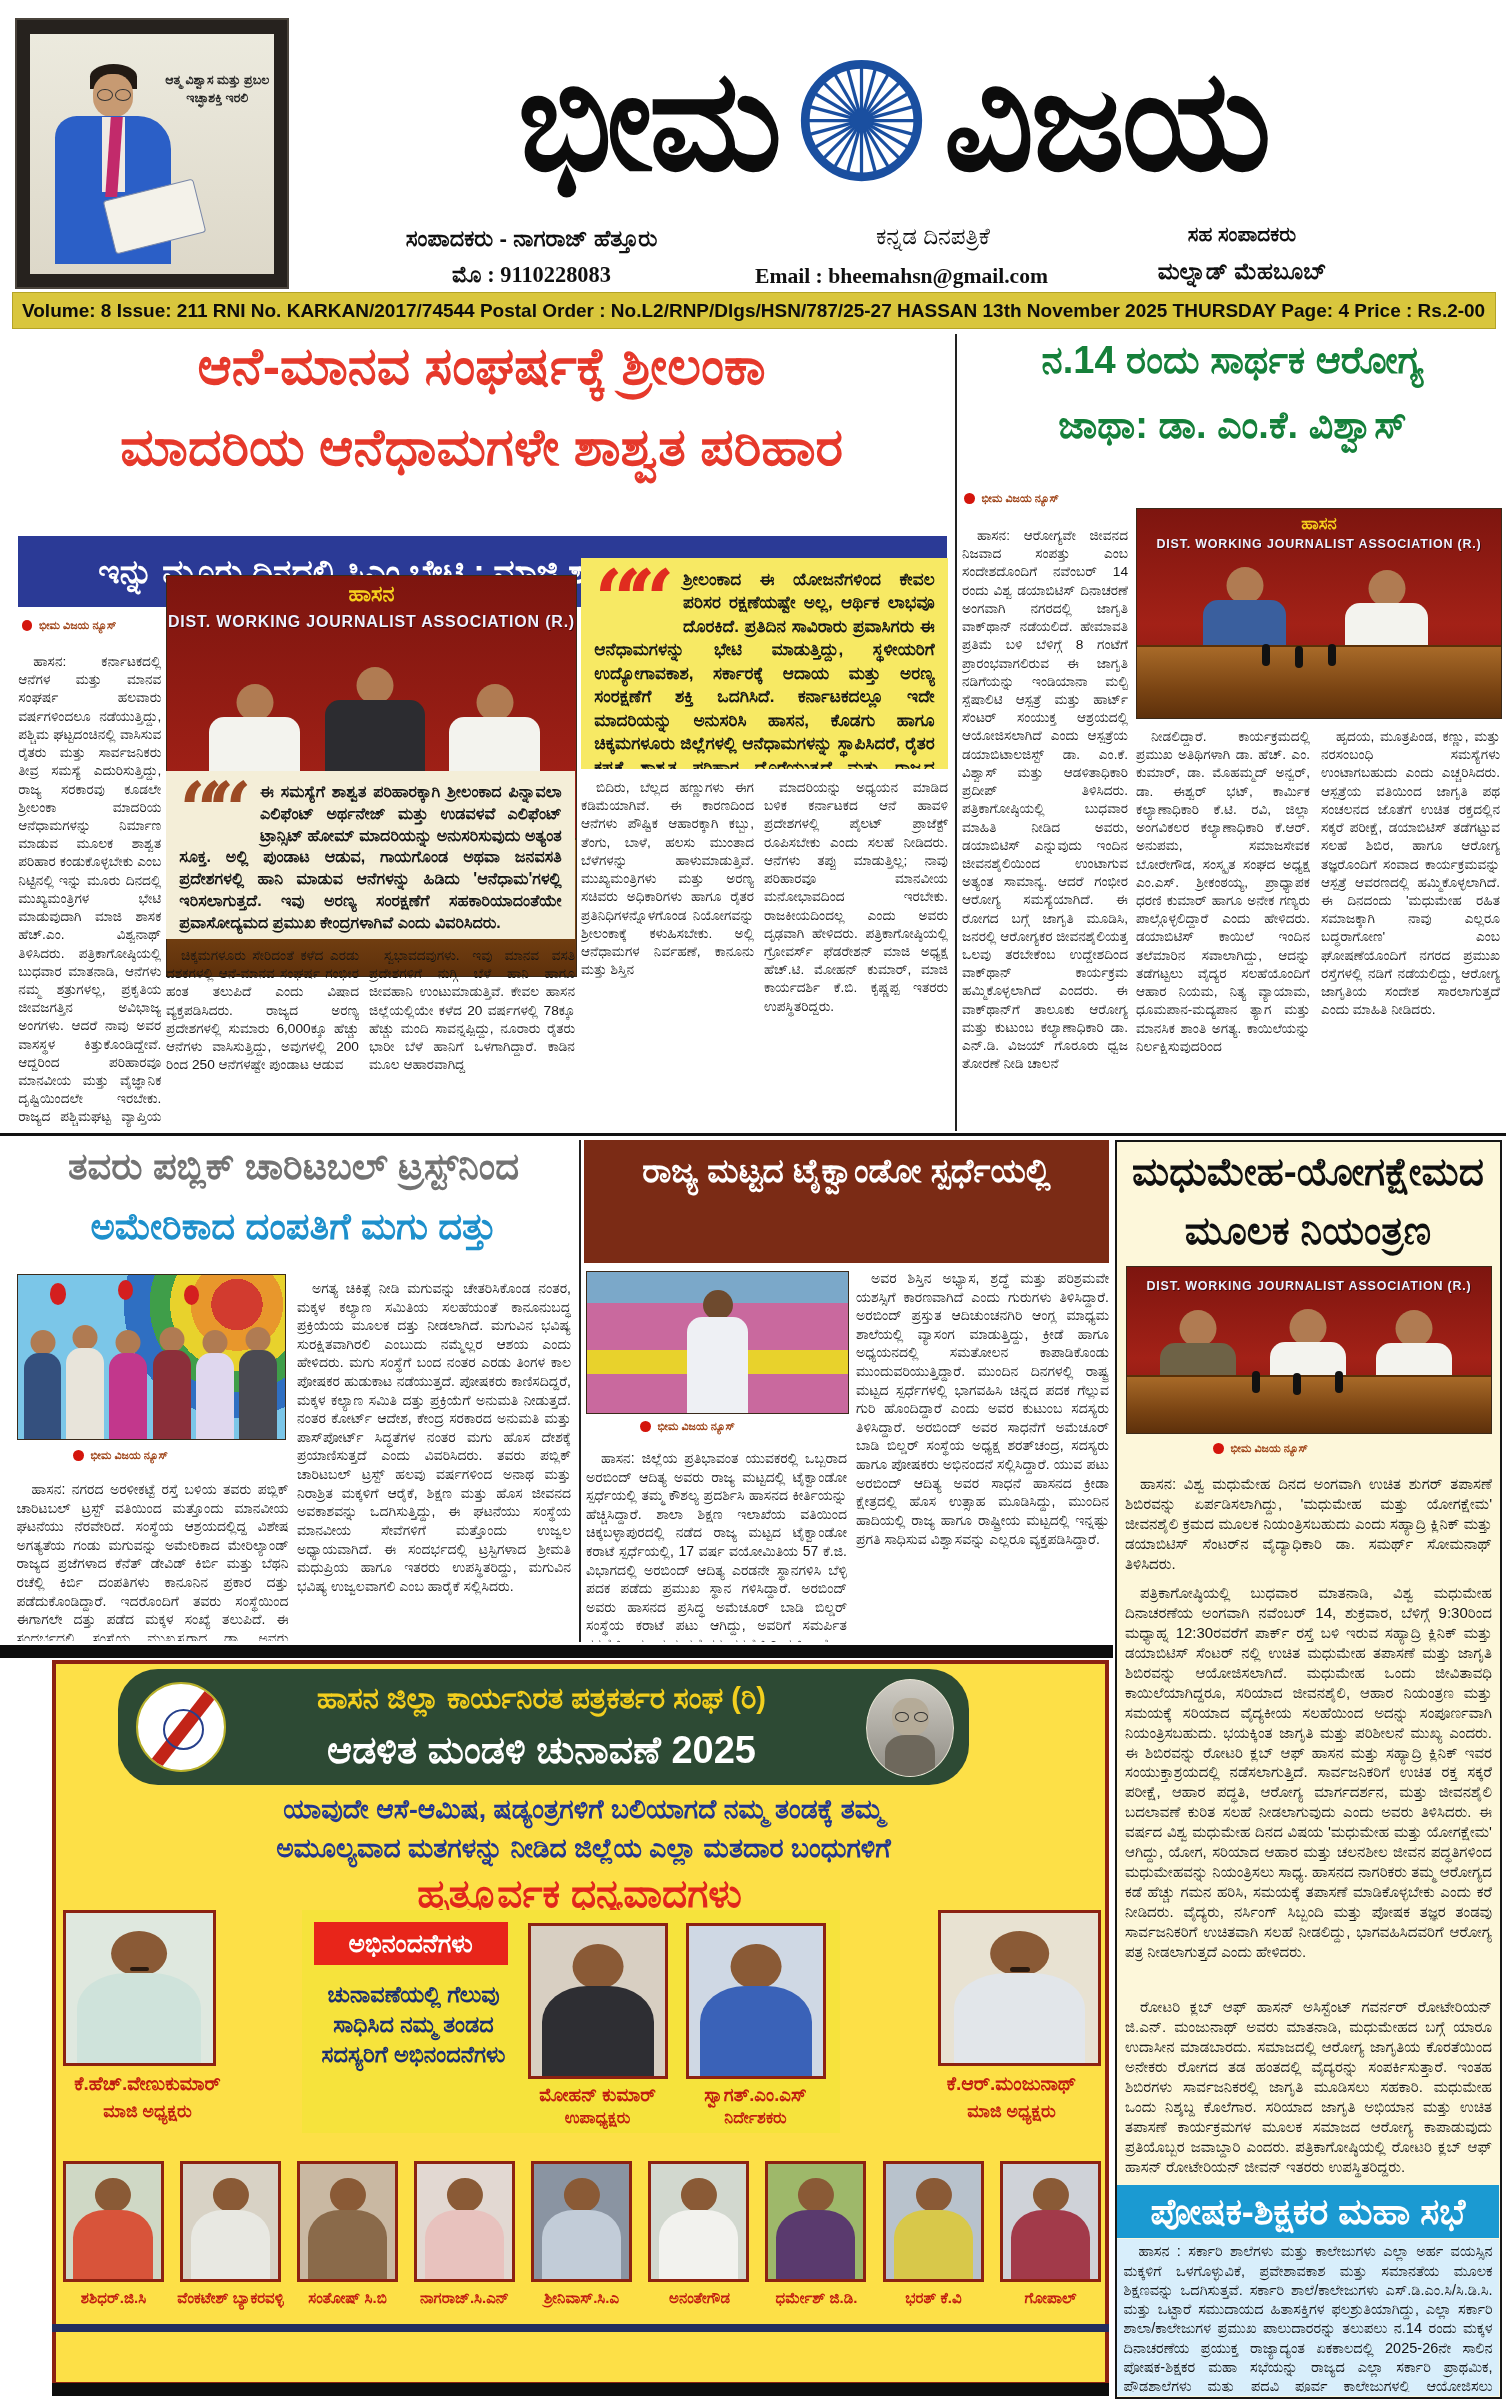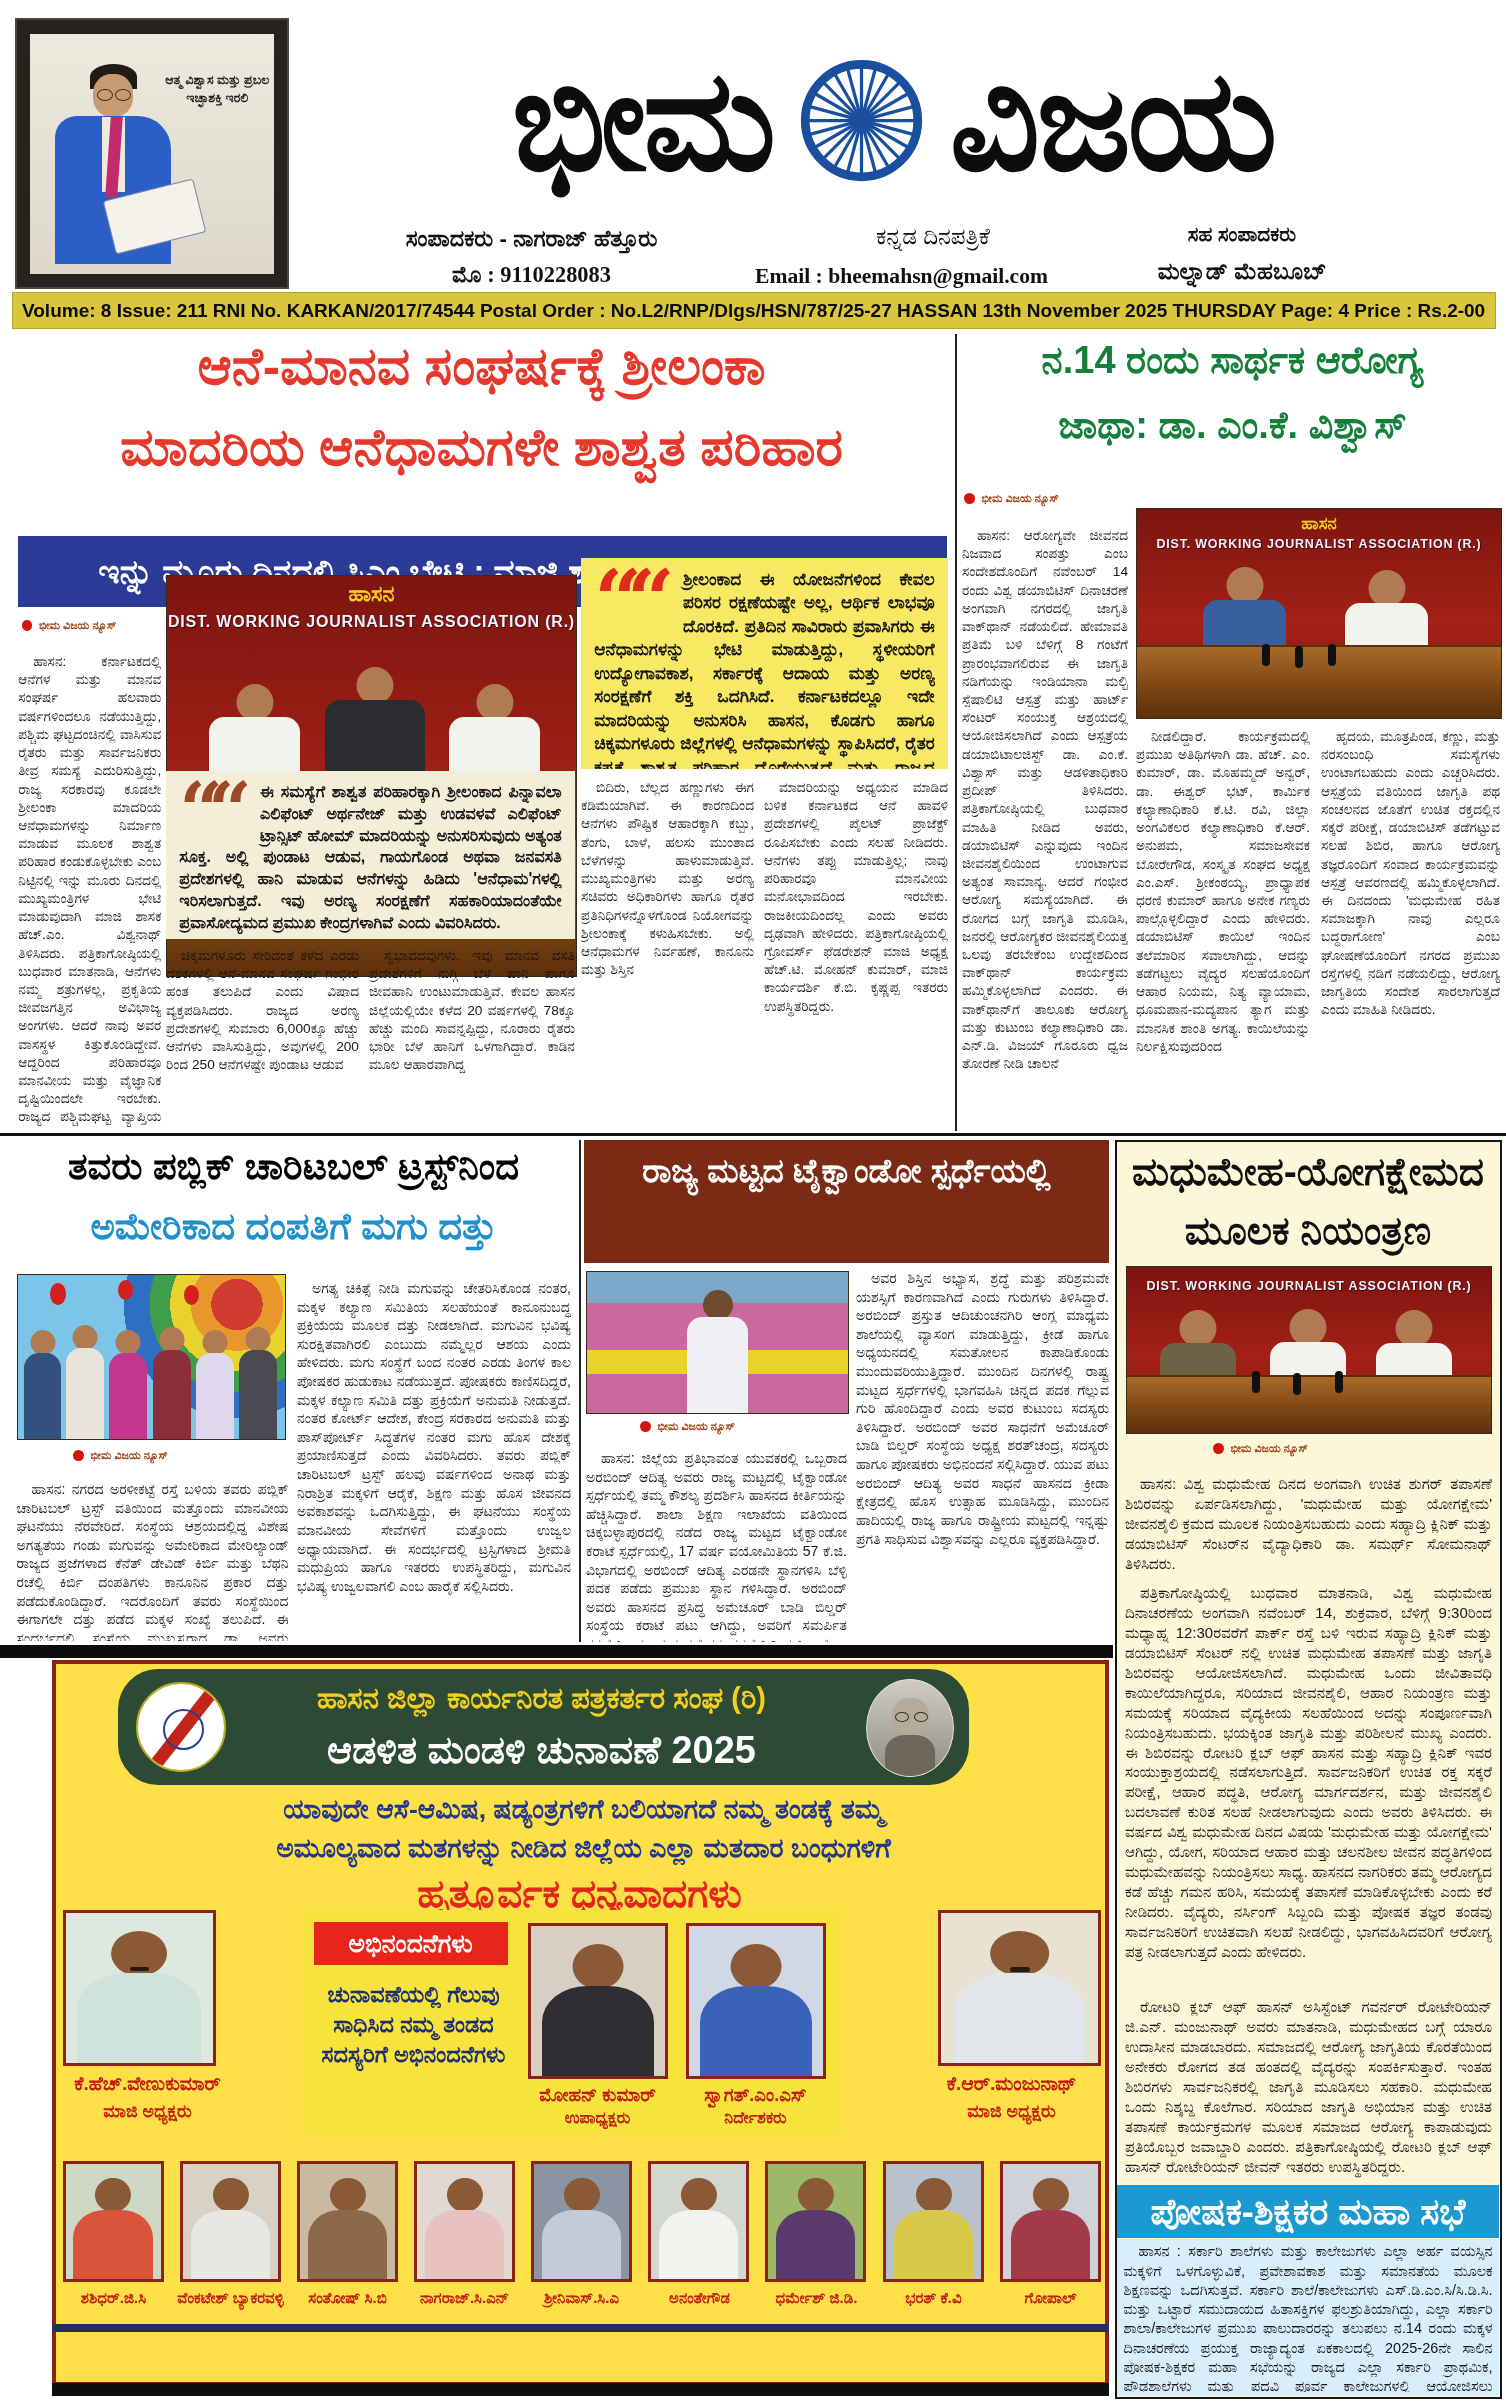--- a/index.html
+++ b/index.html
@@ -45,21 +45,21 @@
         <div class="abs" style="left:65px;top:25px;width:13.3px;height:10px;border:1.7px solid #333;border-radius:50%;"></div>
         <div class="abs" style="left:5px;top:52px;width:116px;height:148px;border-radius:21.6px 33px 0 0;background:#2b5fc7;"></div>
         <div class="abs" style="left:52px;top:53px;width:23px;height:75px;background:#efe9e2;"></div>
         <div class="abs" style="left:58px;top:53px;width:11.6px;height:80px;background:#c22a6b;transform:skewX(-4deg);"></div>
         <div class="abs" style="left:58px;top:125px;width:91px;height:53px;background:#f4f2ea;border:1.7px solid #7a88a8;transform:rotate(-14deg);border-radius:3.3px;"></div>
       </div>
       <div class="abs" style="left:133px;top:37px;width:108px;font-size:12.5px;font-weight:bold;color:#222;text-align:center;line-height:1.5;">ಆತ್ಮ ವಿಶ್ವಾಸ ಮತ್ತು ಪ್ರಬಲ ಇಚ್ಛಾಶಕ್ತಿ ಇರಲಿ</div>
     </div>
   </div>
 
-  <div class="abs" style="left:291px;top:23px;width:1204px;height:195px;display:flex;align-items:center;justify-content:center;gap:26px;">
+  <div class="abs" style="left:291px;top:23px;width:1204px;height:195px;display:flex;align-items:center;justify-content:center;gap:20px;">
     <span style="font-size:140px;font-weight:900;color:#0c0c0c;letter-spacing:-3.3px;line-height:1;">ಭೀಮ</span>
     <svg class="chakra" width="125" height="125" viewBox="0 0 100 100">
       <circle cx="50" cy="50" r="45" fill="#ffffff" stroke="#1a4fa0" stroke-width="7"></circle>
       <g stroke="#1a4fa0" stroke-width="2.6">
         <line x1="50" y1="8" x2="50" y2="92"></line>
           <line x1="8" y1="50" x2="92" y2="50"></line>
         <line x1="50" y1="8" x2="50" y2="92" transform="rotate(15 50 50)"></line>
           <line x1="50" y1="8" x2="50" y2="92" transform="rotate(30 50 50)"></line>
         <line x1="50" y1="8" x2="50" y2="92" transform="rotate(45 50 50)"></line>
           <line x1="50" y1="8" x2="50" y2="92" transform="rotate(60 50 50)"></line>
@@ -155,21 +155,21 @@
     <div class="press-table"></div>
     <div class="mic" style="left:125px;bottom:52px;"></div>
     <div class="mic" style="left:158px;bottom:50px;"></div>
     <div class="mic" style="left:191px;bottom:52px;"></div>
   </div>
   <div class="col" style="left:1136px;top:728px;width:174px;height:404px;">ನೀಡಲಿದ್ದಾರೆ. ಕಾರ್ಯಕ್ರಮದಲ್ಲಿ ಪ್ರಮುಖ ಅತಿಥಿಗಳಾಗಿ ಡಾ. ಹೆಚ್. ಎಂ. ಕುಮಾರ್, ಡಾ. ಮೊಹಮ್ಮದ್ ಅನ್ವರ್, ಡಾ. ಈಶ್ವರ್ ಭಟ್, ಕಾರ್ಮಿಕ ಕಲ್ಯಾಣಾಧಿಕಾರಿ ಕೆ.ಟಿ. ರವಿ, ಜಿಲ್ಲಾ ಅಂಗವಿಕಲರ ಕಲ್ಯಾಣಾಧಿಕಾರಿ ಕೆ.ಆರ್. ಅನುಪಮ, ಸಮಾಜಸೇವಕ ಬೋರೇಗೌಡ, ಸಂಸ್ಕೃತ ಸಂಘದ ಅಧ್ಯಕ್ಷ ಎಂ.ಎಸ್. ಶ್ರೀಕಂಠಯ್ಯ, ಪ್ರಾಧ್ಯಾಪಕ ಧರಣಿ ಕುಮಾರ್ ಹಾಗೂ ಅನೇಕ ಗಣ್ಯರು ಪಾಲ್ಗೊಳ್ಳಲಿದ್ದಾರೆ ಎಂದು ಹೇಳಿದರು. ಡಯಾಬಿಟಿಸ್ ಕಾಯಿಲೆ ಇಂದಿನ ತಲೆಮಾರಿನ ಸವಾಲಾಗಿದ್ದು, ಆದನ್ನು ತಡೆಗಟ್ಟಲು ವೈದ್ಯರ ಸಲಹೆಯೊಂದಿಗೆ ಆಹಾರ ನಿಯಮ, ನಿತ್ಯ ವ್ಯಾಯಾಮ, ಧೂಮಪಾನ-ಮದ್ಯಪಾನ ತ್ಯಾಗ ಮತ್ತು ಮಾನಸಿಕ ಶಾಂತಿ ಅಗತ್ಯ. ಕಾಯಿಲೆಯನ್ನು ನಿರ್ಲಕ್ಷಿಸುವುದರಿಂದ</div>
   <div class="col" style="left:1321px;top:728px;width:179px;height:404px;">ಹೃದಯ, ಮೂತ್ರಪಿಂಡ, ಕಣ್ಣು, ಮತ್ತು ನರಸಂಬಂಧಿ ಸಮಸ್ಯೆಗಳು ಉಂಟಾಗಬಹುದು ಎಂದು ಎಚ್ಚರಿಸಿದರು. ಆಸ್ಪತ್ರೆಯ ವತಿಯಿಂದ ಜಾಗೃತಿ ಪಥ ಸಂಚಲನದ ಜೊತೆಗೆ ಉಚಿತ ರಕ್ತದಲ್ಲಿನ ಸಕ್ಕರೆ ಪರೀಕ್ಷೆ, ಡಯಾಬಿಟಿಸ್ ತಡೆಗಟ್ಟುವ ಸಲಹೆ ಶಿಬಿರ, ಹಾಗೂ ಆರೋಗ್ಯ ತಜ್ಞರೊಂದಿಗೆ ಸಂವಾದ ಕಾರ್ಯಕ್ರಮವನ್ನು ಆಸ್ಪತ್ರೆ ಆವರಣದಲ್ಲಿ ಹಮ್ಮಿಕೊಳ್ಳಲಾಗಿದೆ. ಈ ದಿನದಂದು 'ಮಧುಮೇಹ ರಹಿತ ಸಮಾಜಕ್ಕಾಗಿ ನಾವು ಎಲ್ಲರೂ ಬದ್ಧರಾಗೋಣ' ಎಂಬ ಘೋಷಣೆಯೊಂದಿಗೆ ನಗರದ ಪ್ರಮುಖ ರಸ್ತೆಗಳಲ್ಲಿ ನಡಿಗೆ ನಡೆಯಲಿದ್ದು, ಆರೋಗ್ಯ ಜಾಗೃತಿಯ ಸಂದೇಶ ಸಾರಲಾಗುತ್ತದೆ ಎಂದು ಮಾಹಿತಿ ನೀಡಿದರು.</div>
 
   <div class="hrule" style="top:1133px;"></div>
 
-  <div class="abs ctr" style="left:15px;top:1146px;width:557px;font-size:37px;font-weight:800;color:#000000;">ತವರು ಪಬ್ಲಿಕ್ ಚಾರಿಟಬಲ್ ಟ್ರಸ್ಟ್‌ನಿಂದ</div>
+  <div class="abs ctr" style="left:15px;top:1146px;width:557px;font-size:37px;font-weight:800;color:#737373;">ತವರು ಪಬ್ಲಿಕ್ ಚಾರಿಟಬಲ್ ಟ್ರಸ್ಟ್‌ನಿಂದ</div>
   <div class="abs ctr" style="left:15px;top:1206px;width:557px;font-size:37px;font-weight:800;color:#1e90cc;">ಅಮೇರಿಕಾದ ದಂಪತಿಗೆ ಮಗು ದತ್ತು</div>
   <div class="photo" style="left:16.6px;top:1274px;width:267px;height:164px;">
     <div class="abs" style="inset:0;background:radial-gradient(circle at 82% 18%, #d23b2f 0 10%, #e8972c 10% 18%, #e8d22c 18% 26%, #3f9e49 26% 34%, #2f6fc2 34% 44%, #7bc6e8 44% 100%);"></div>
     <div class="abs" style="left:32px;top:8.3px;width:16.6px;height:21.6px;border-radius:50%;background:#d41f1f;"></div>
     <div class="abs" style="left:100px;top:5px;width:15px;height:20px;border-radius:50%;background:#d41f1f;"></div>
     <div class="abs" style="left:166px;top:10px;width:15px;height:20px;border-radius:50%;background:#d41f1f;"></div>
     <div class="fig" style="left:6.6px;top:55px;width:37px;height:110px;">
         <div class="h" style="width:25px;height:25px;"></div>
         <div class="b" style="top:23px;background:#34507e;"></div>
       </div>

